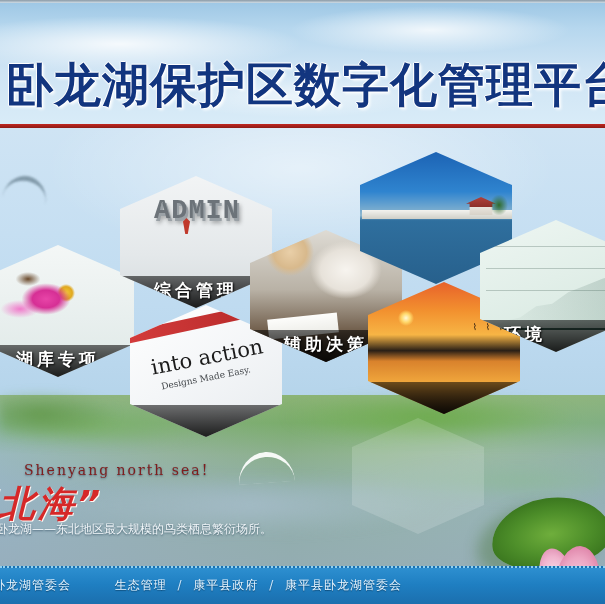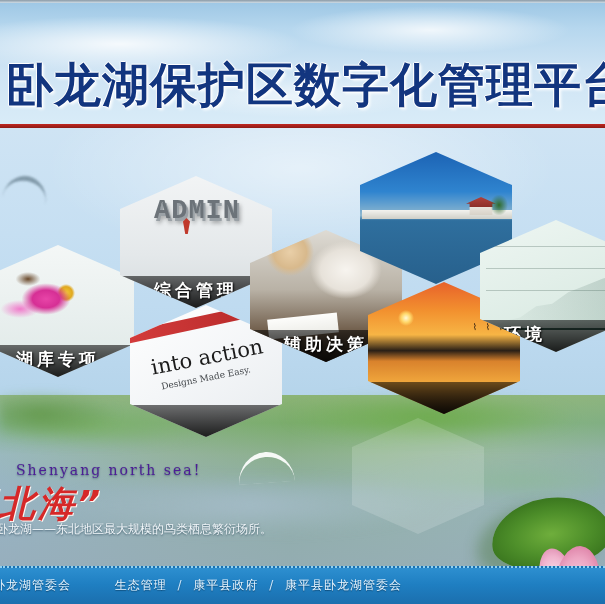--- a/index.html
+++ b/index.html
@@ -198,23 +198,23 @@
   }
   .art-chart .curve{
     position:absolute;left:8px;bottom:22px;width:88%;height:46%;
     border-bottom:2px solid #3a5f55;
     background:linear-gradient(60deg,rgba(58,95,85,0) 0%,rgba(58,95,85,.22) 100%);
     clip-path:polygon(0 100%,12% 86%,24% 80%,36% 62%,48% 58%,60% 40%,72% 30%,86% 18%,100% 10%,100% 100%);
   }
 
   
   .en-cap{
-    position:absolute;left:16px;top:462px;
+    position:absolute;left:24px;top:462px;
     font-family:"DejaVu Serif","Liberation Serif",serif;
-    font-size:14px;color:#4c1d95;letter-spacing:2px;
+    font-size:14px;color:#7f1d1d;letter-spacing:2px;
     text-shadow:0 1px 2px rgba(40,70,90,.6);
   }
   .cn-red{
     position:absolute;left:-40px;top:480px;
     font-family:"DejaVu Sans","Liberation Sans",sans-serif;
     font-size:36px;font-weight:bold;font-style:italic;color:#d62828;
     letter-spacing:3px;text-shadow:1px 1px 0 #fff7f3;
   }
   .cn-ghost{
     position:absolute;left:96px;top:486px;

